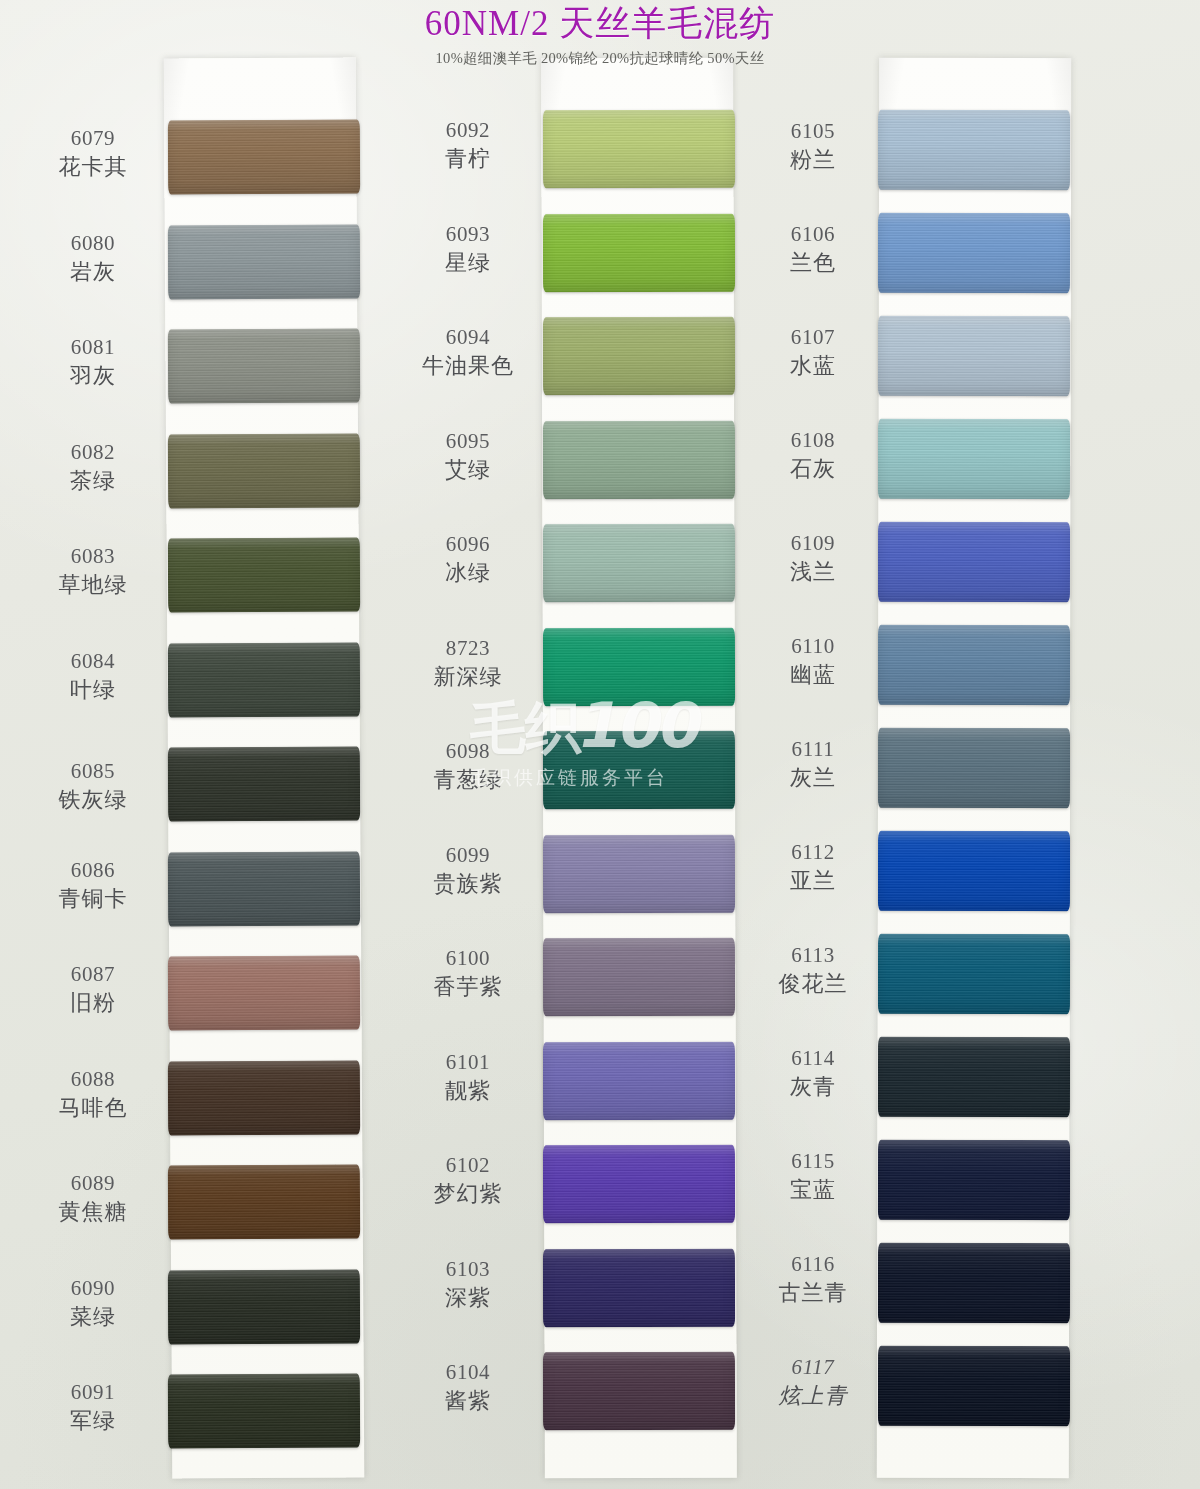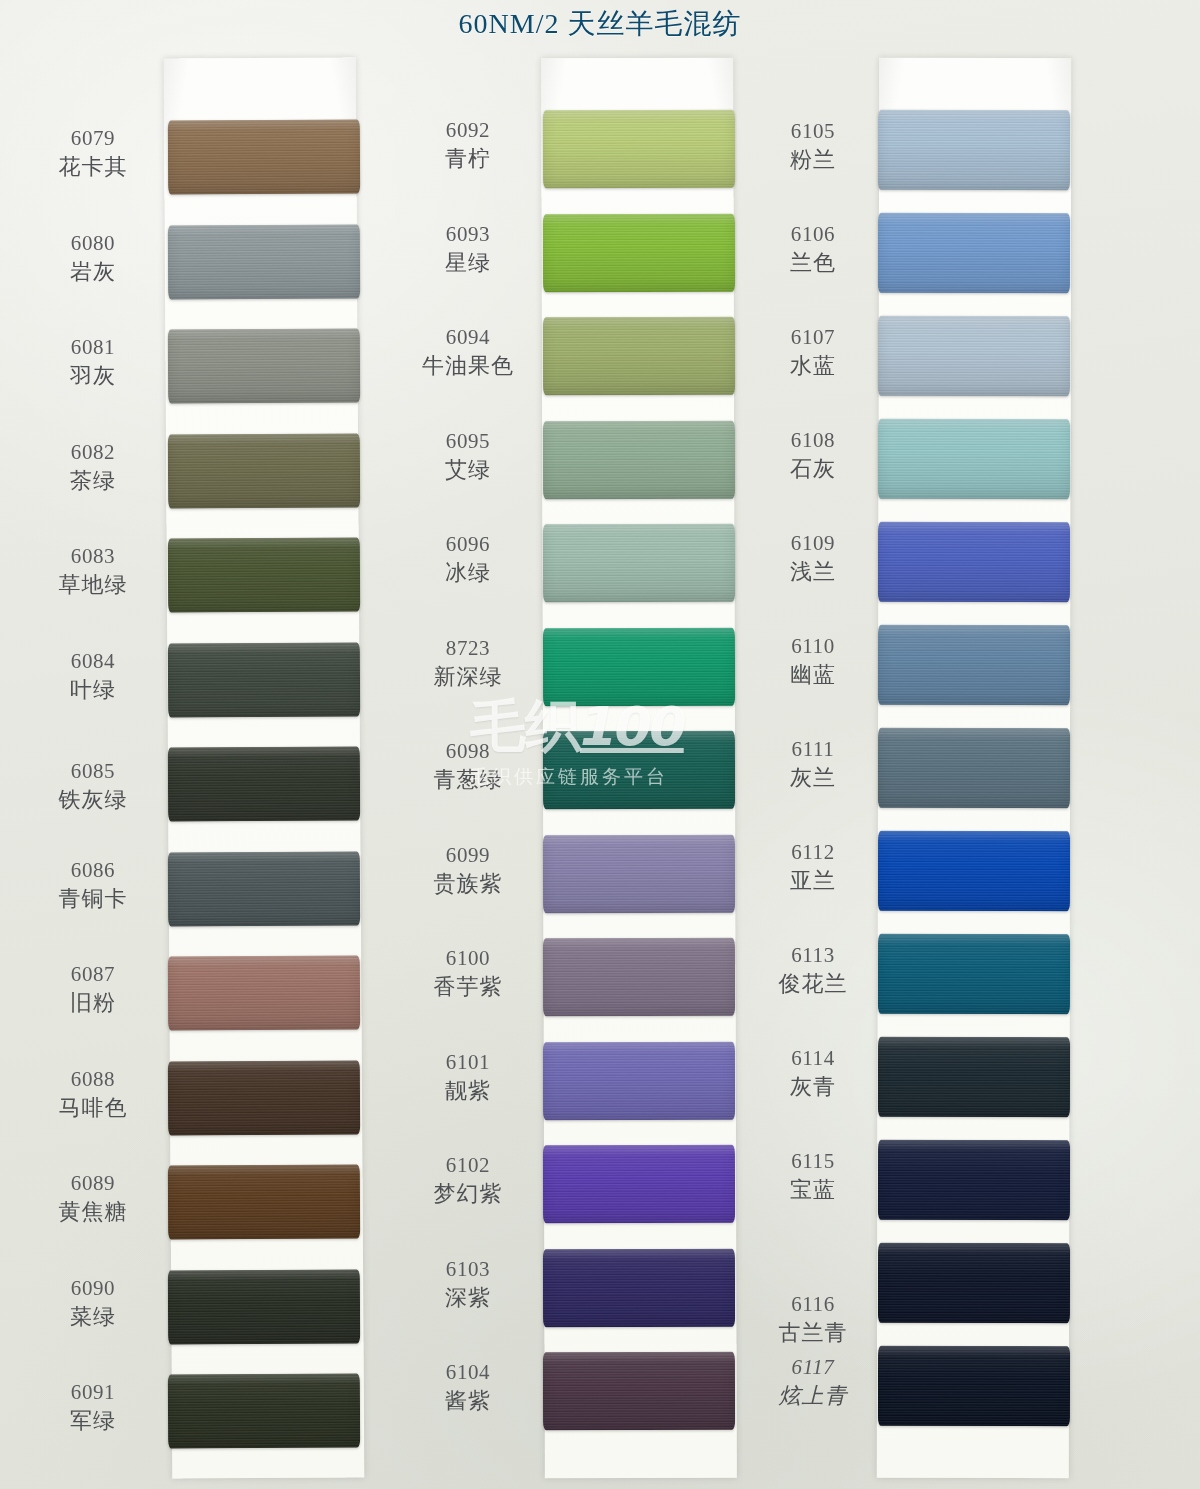--- a/index.html
+++ b/index.html
@@ -26,23 +26,23 @@
 
   
   #header {
     position: absolute;
     top: 0; left: 0; right: 0;
     text-align: center;
     padding-top: 4px;
     z-index: 5;
   }
   #title {
-    font-size: 28px;
+    font-size: 35px;
     letter-spacing: 1px;
-    color: #0c4a6e;
+    color: #a21caf;
     font-weight: 400;
     line-height: 40px;
     text-shadow: 0 1px 0 rgba(255,255,255,0.6);
   }
   #subtitle {
     font-size: 14.5px;
     color: #62635f;
     letter-spacing: 0.3px;
     margin-top: 5px;
     line-height: 18px;
@@ -129,23 +129,22 @@
     font-family: "DejaVu Sans", "Liberation Sans", sans-serif;
     font-size: 56px;
     font-weight: bold;
     color: rgba(255,255,255,0.88);
     letter-spacing: -1px;
     line-height: 62px;
     text-shadow: 0 1px 2px rgba(0,0,0,0.10);
   }
   #wm-main .num {
     font-style: italic;
-    font-size: 54px;
+    font-size: 62px;
     letter-spacing: -3px;
-    text-decoration: underline;
   }
   #wm-sub {
     font-family: "DejaVu Sans", "Liberation Sans", sans-serif;
     font-size: 19px;
     color: rgba(255,255,255,0.80);
     letter-spacing: 3px;
     margin-top: 6px;
     line-height: 24px;
   }
 
@@ -162,20 +161,21 @@
       radial-gradient(circle at 86% 78%, rgba(160,155,140,0.5) 0 0.6px, transparent 1px);
   }
 </style>
 </head>
 <body>
 
 <div id="page"></div>
 
 <div id="header">
   <div id="title">60NM/2  天丝羊毛混纺</div>
+  <div id="subtitle">10%超细澳羊毛  20%锦纶  20%抗起球晴纶  50%天丝</div>
 </div>
 
 <div class="column" id="col-0">
     <div class="fibre"></div>
   </div>
 <div class="column" id="col-1">
     <div class="fibre"></div>
   </div>
 <div class="column" id="col-2">
     <div class="fibre"></div>
@@ -364,21 +364,21 @@
       <span class="name">俊花兰</span>
     </div>
     <div class="label lab-left" style="left: 738px; top: 1048px;">
       <span class="code">6114</span>
       <span class="name">灰青</span>
     </div>
     <div class="label lab-left" style="left: 738px; top: 1151px;">
       <span class="code">6115</span>
       <span class="name">宝蓝</span>
     </div>
-    <div class="label lab-left" style="left: 738px; top: 1254px; margin-top: 40px;">
+    <div class="label lab-left" style="left: 738px; top: 1254px;">
       <span class="code">6116</span>
       <span class="name">古兰青</span>
     </div>
     <div class="label lab-left" style="left: 738px; top: 1357px; font-style: italic;">
       <span class="code">6117</span>
       <span class="name">炫上青</span>
     </div>
   </div>
 
 <div id="watermark">

